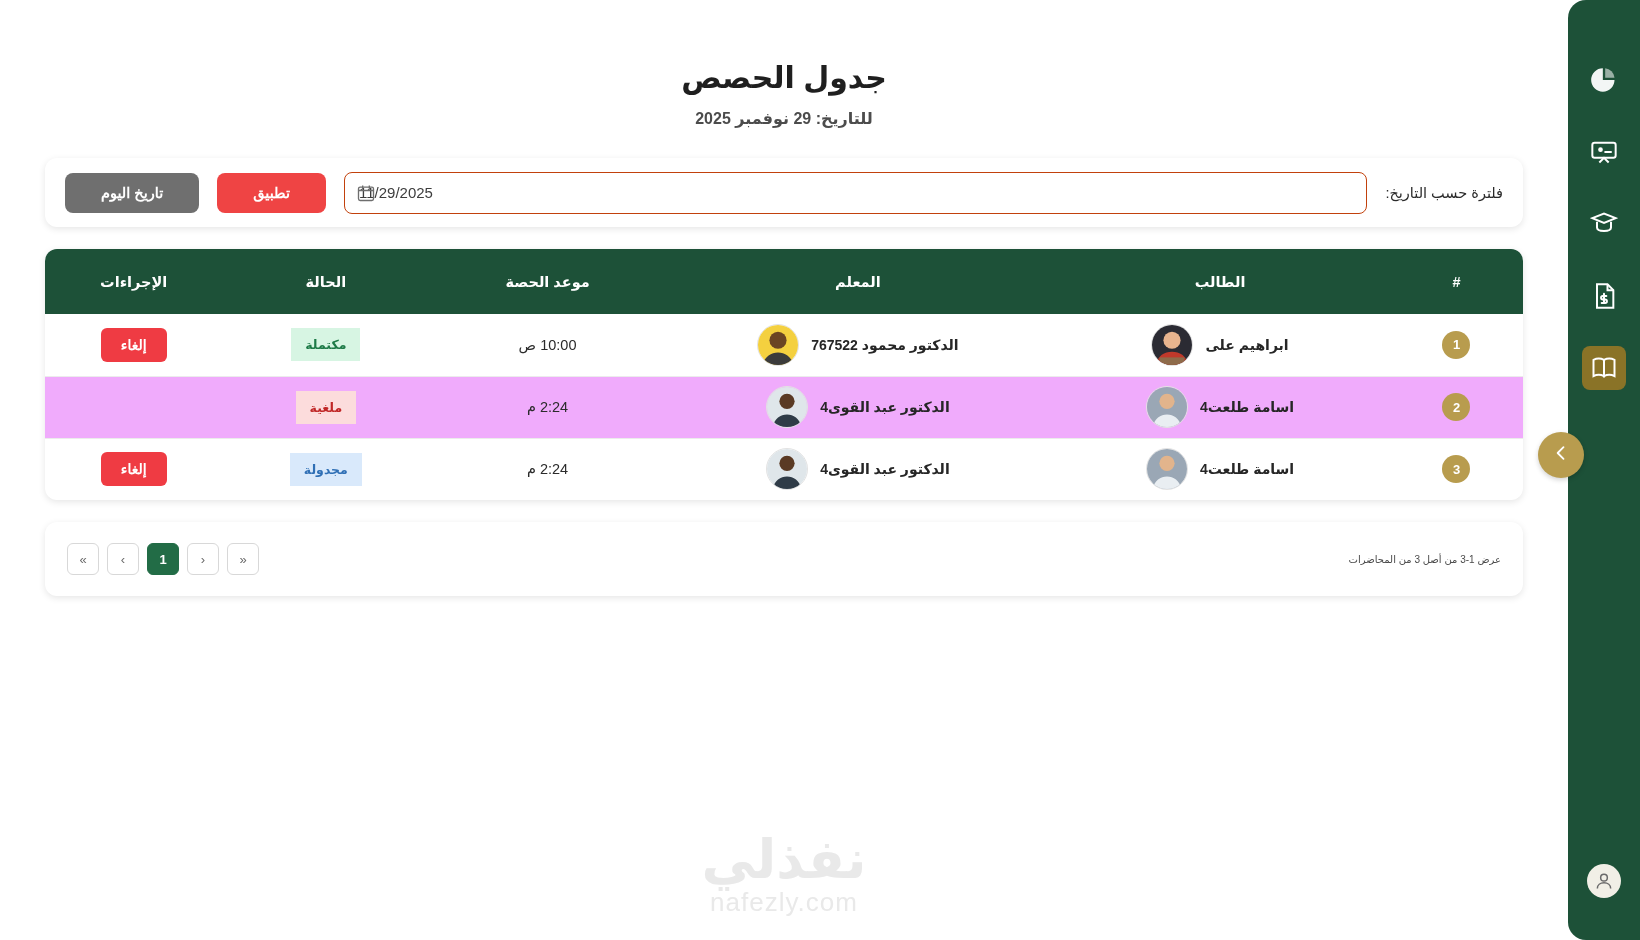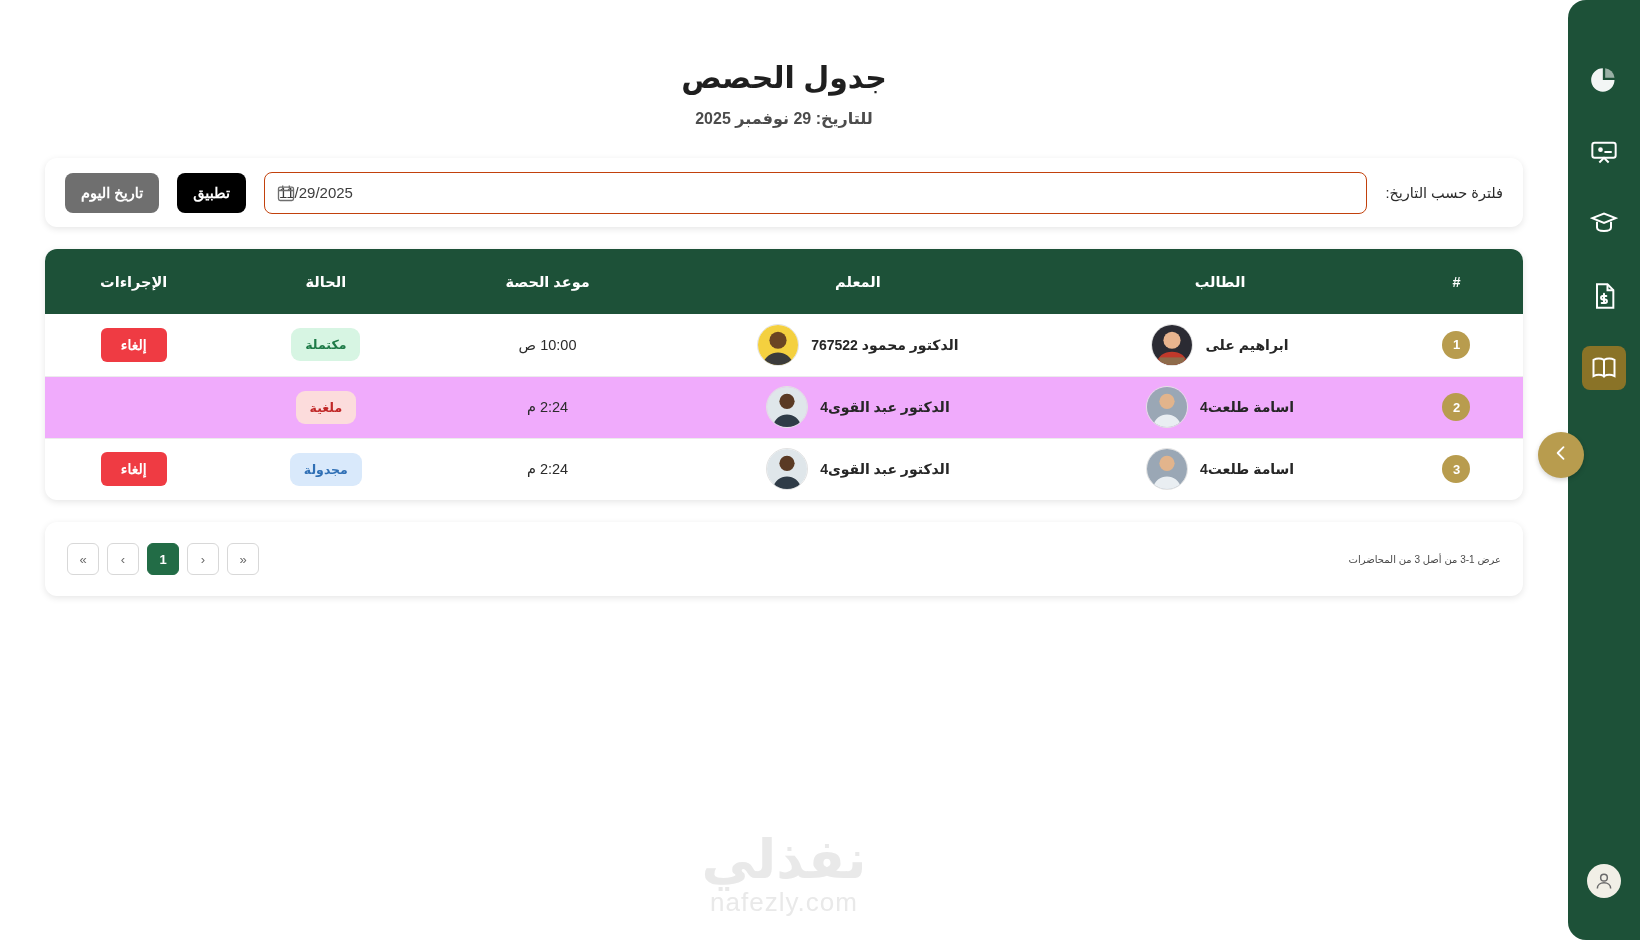--- a/index.html
+++ b/index.html
@@ -133,29 +133,29 @@
     position: absolute;
     left: 12px; top: 11px;
     width: 20px; height: 20px;
     color: #6e6e6e;
     pointer-events: none;
   }
   .btn {
     border: none;
     border-radius: 8px;
     height: 40px;
-    padding: 0 16px;
+    padding: 0 36px;
     font-size: 14.5px;
     font-weight: bold;
     color: #ffffff;
     cursor: pointer;
     font-family: "Liberation Sans", sans-serif;
     white-space: nowrap;
   }
-  .btn-apply { background: #000000; }
+  .btn-apply { background: #ef4444; }
   .btn-today { background: #6f6f6f; }
 
   
   .table-card {
     margin-top: 22px;
     background: #ffffff;
     border-radius: 12px;
     box-shadow: 0 2px 7px rgba(0,0,0,0.10);
     overflow: hidden;
   }
@@ -213,21 +213,21 @@
     overflow: hidden;
     flex: none;
     border: 1px solid #e2e2e2;
     position: relative;
   }
   .pphoto svg { width: 100%; height: 100%; display: block; }
 
   .badge {
     display: inline-block;
     padding: 9px 14px;
-    border-radius: 9px;
+    border-radius: 0;
     font-size: 12.5px;
     font-weight: bold;
   }
   .badge-done { background: #d7f5e3; color: #1d7a47; }
   .badge-cancel { background: #fcdcdc; color: #c02626; }
   .badge-sched { background: #d9e9fb; color: #2f6fb5; }
 
   .btn-cancel-row {
     background: #ef3b43;
     color: #ffffff;

